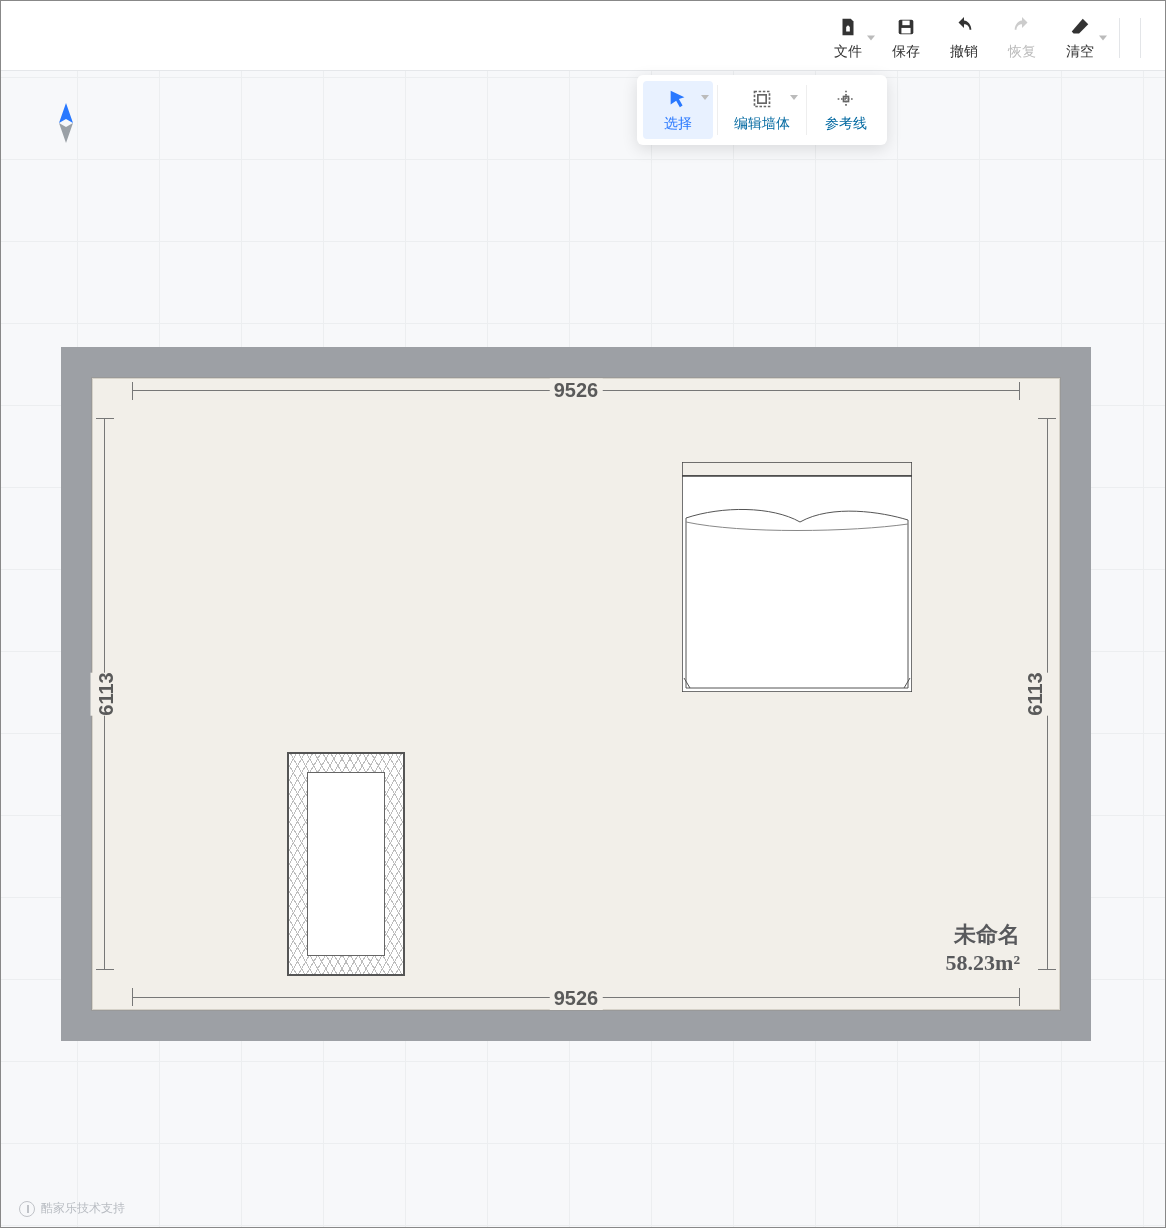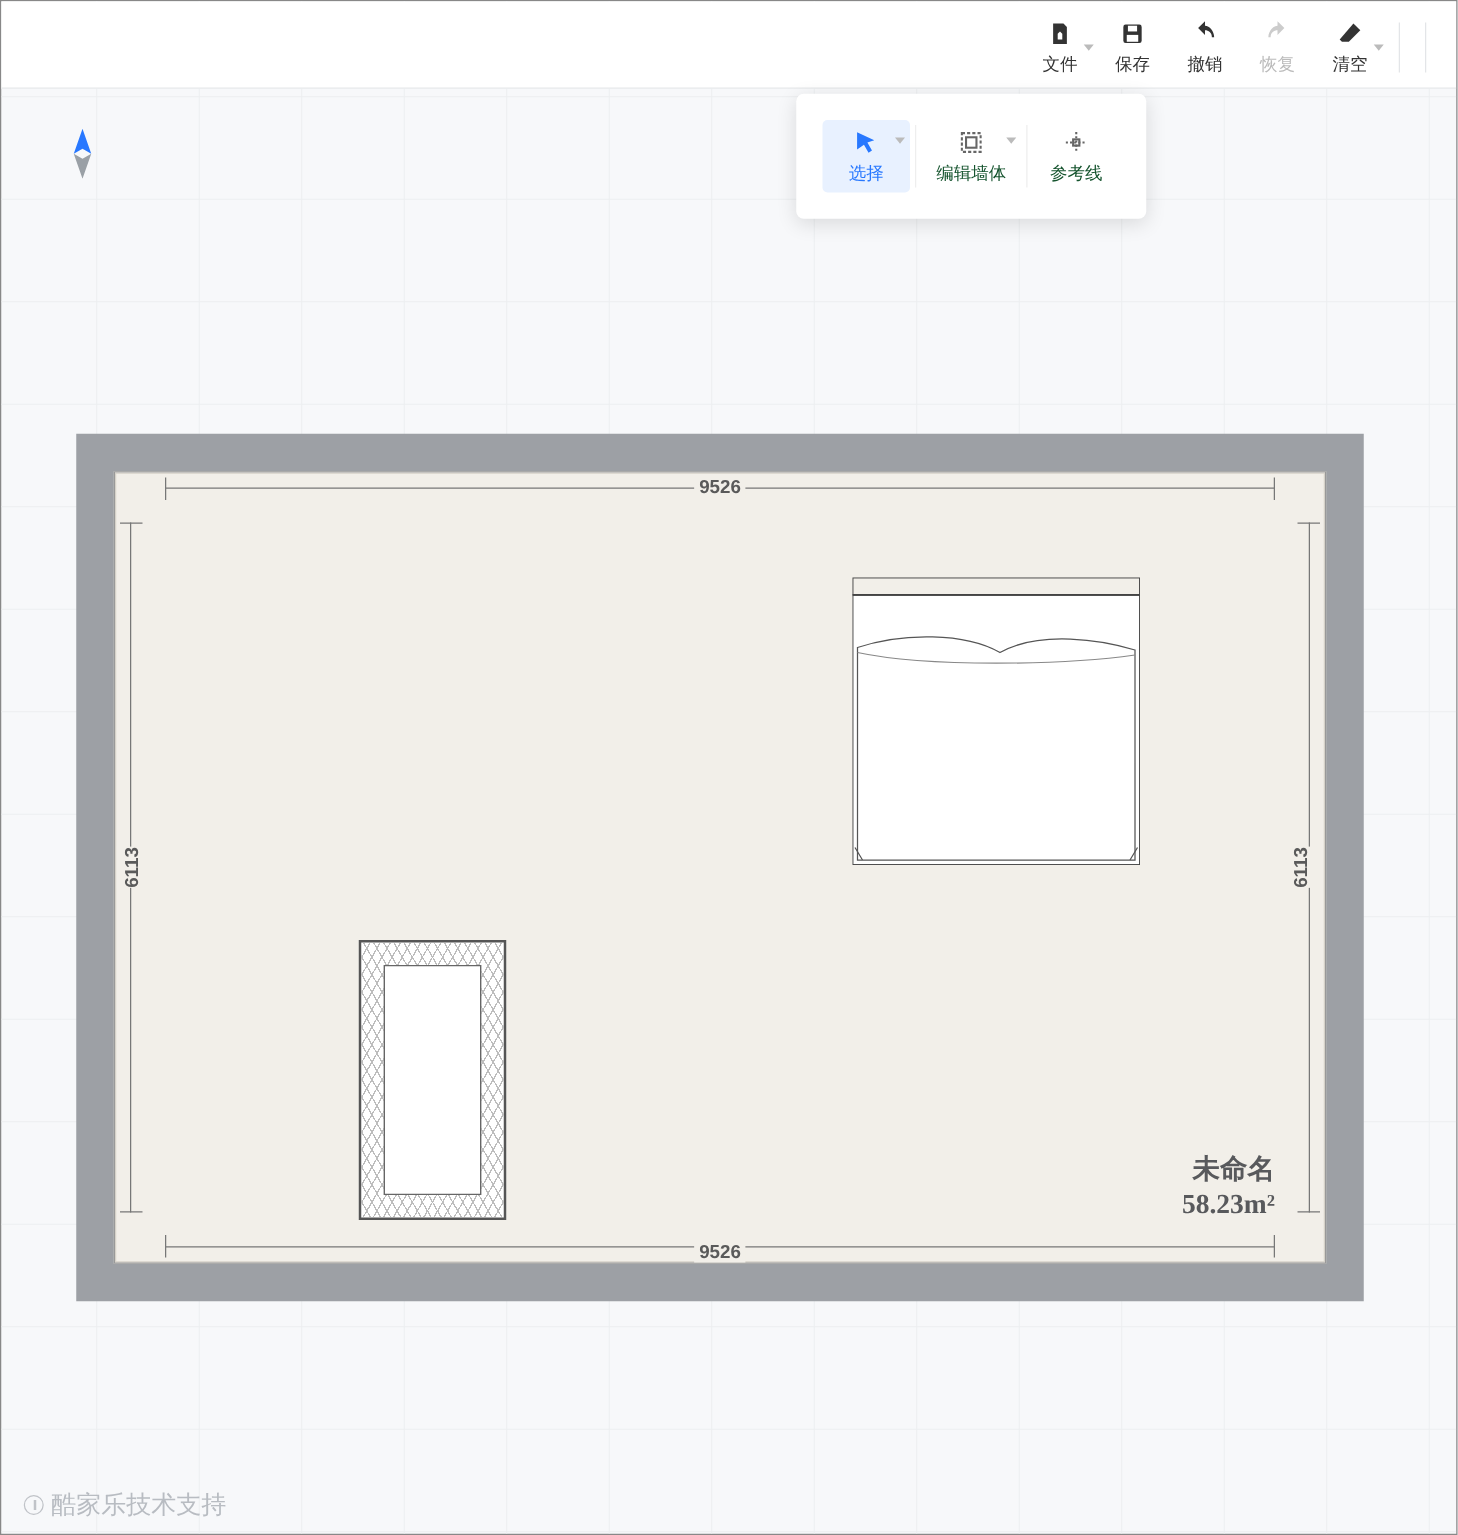--- a/index.html
+++ b/index.html
@@ -60,30 +60,30 @@
   
   .subbar {
     position: absolute;
     top: 74px;
     left: 636px;
     background: #fff;
     border-radius: 6px;
     box-shadow: 0 4px 16px rgba(0,0,0,.12);
     display: flex;
     align-items: stretch;
-    padding: 21px;
+    padding: 6px;
     z-index: 60;
   }
   .sub-item {
     display:flex;flex-direction:column;align-items:center;
     padding: 6px 12px;
     min-width: 70px;
     border-radius:4px;
     cursor:pointer;
-    color:#14532d;font-size:14px;position:relative;
+    color:#0369a1;font-size:14px;position:relative;
   }
   .sub-item.sel { background:#e8f1ff; color:#2878ff; }
   .sub-item .ic { width:24px;height:24px;display:flex;align-items:center;justify-content:center;margin-bottom:4px; }
   .sub-item .caret2 {
     position:absolute;right:4px;top:14px;width:0;height:0;
     border-left:4px solid transparent;border-right:4px solid transparent;border-top:5px solid #bbb;
   }
   .sub-sep { width:1px;background:#eee;margin:4px 4px; }
 
   
@@ -109,21 +109,21 @@
     border:1px solid #999;
     box-shadow: inset 0 0 0 1px #d6d2c9;
   }
   .dim-line {
     position:absolute;
   }
   .dim-line.h { left:40px; right:40px; height:1px; background:#777; }
   .dim-line.v { top:40px; bottom:40px; width:1px; background:#777; }
   .dim-tick { position:absolute; background:#777; }
   .dim-label {
-    position:absolute; font-size:15px; font-weight:600; color:#5a5a5a;
+    position:absolute; font-size:20px; font-weight:600; color:#5a5a5a;
     background:#f2efe9; padding:0 4px; transform:translate(-50%,-50%);
   }
   .dim-label.v { writing-mode: vertical-rl; transform:translate(-50%,-50%) rotate(180deg); }
 
   .room-label {
     position:absolute; right:40px; bottom:34px; text-align:right;
     font-size:22px; font-weight:700; color:#58595c;font-family:Liberation Serif, serif;
   }
   .room-label .area { font-size:22px; font-weight:700; }
 
@@ -160,21 +160,21 @@
       linear-gradient(#000,#000);
     opacity:.55;
   }
   .rug .rug-inner-mask{
     position:absolute; inset:18px; background:#fff; z-index:2; border:1px solid #666;
   }
 
   
   .footer {
     position:absolute; left:18px; bottom:10px;
-    color:#b8bcc2; font-size:20px;
+    color:#b8bcc2; font-size:12px;
     display:flex; align-items:center; gap:6px;
     z-index:45;
   }
   .footer .circ { width:16px;height:16px;border:1.5px solid #c0c3c8;border-radius:50%;position:relative;}
   .footer .circ::after{content:"";position:absolute;left:50%;top:25%;width:1.5px;height:55%;background:#c0c3c8;}
 </style>
 </head>
 <body>
 
 <div class="grid-bg"></div>

